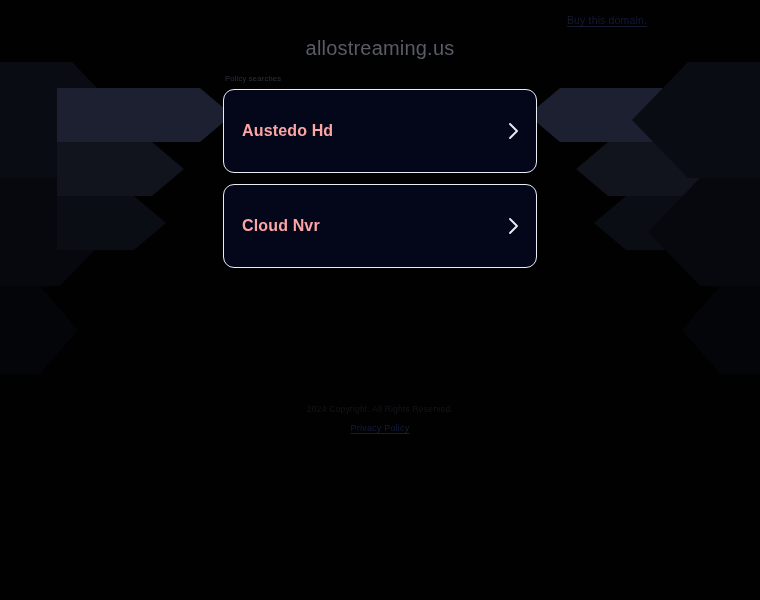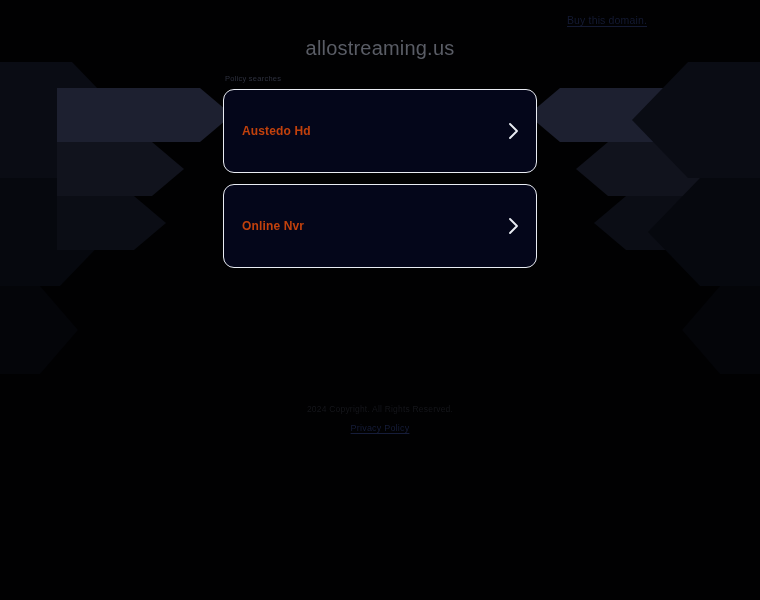--- a/index.html
+++ b/index.html
@@ -96,23 +96,23 @@
     border: 1.6px solid #e9ecf3;
     border-radius: 11px;
     background: #04061a;
     display: flex;
     align-items: center;
     justify-content: space-between;
     padding: 0 17px 0 18px;
     cursor: pointer;
   }
   .card-label {
-    font-size: 12px;
+    font-size: 16px;
     font-weight: 700;
-    color: #c2410c;
+    color: #fca5a5;
     letter-spacing: 0.15px;
   }
   .chevron-icon {
     display: block;
     width: 11px;
     height: 18px;
     flex: 0 0 auto;
   }
   .chevron-icon svg {
     display: block;
@@ -189,21 +189,21 @@
     <div class="card">
       <span class="card-label">Austedo Hd</span>
       <span class="chevron-icon">
         <svg viewBox="0 0 11 18" width="11" height="18" xmlns="http://www.w3.org/2000/svg">
           <path d="M2 2 L9 9 L2 16" fill="none" stroke="#e9ecf3" stroke-width="1.9" stroke-linecap="round" stroke-linejoin="round"></path>
         </svg>
       </span>
     </div>
 
     <div class="card">
-      <span class="card-label">Online Nvr</span>
+      <span class="card-label">Cloud Nvr</span>
       <span class="chevron-icon">
         <svg viewBox="0 0 11 18" width="11" height="18" xmlns="http://www.w3.org/2000/svg">
           <path d="M2 2 L9 9 L2 16" fill="none" stroke="#e9ecf3" stroke-width="1.9" stroke-linecap="round" stroke-linejoin="round"></path>
         </svg>
       </span>
     </div>
 
 
   </div>
 

